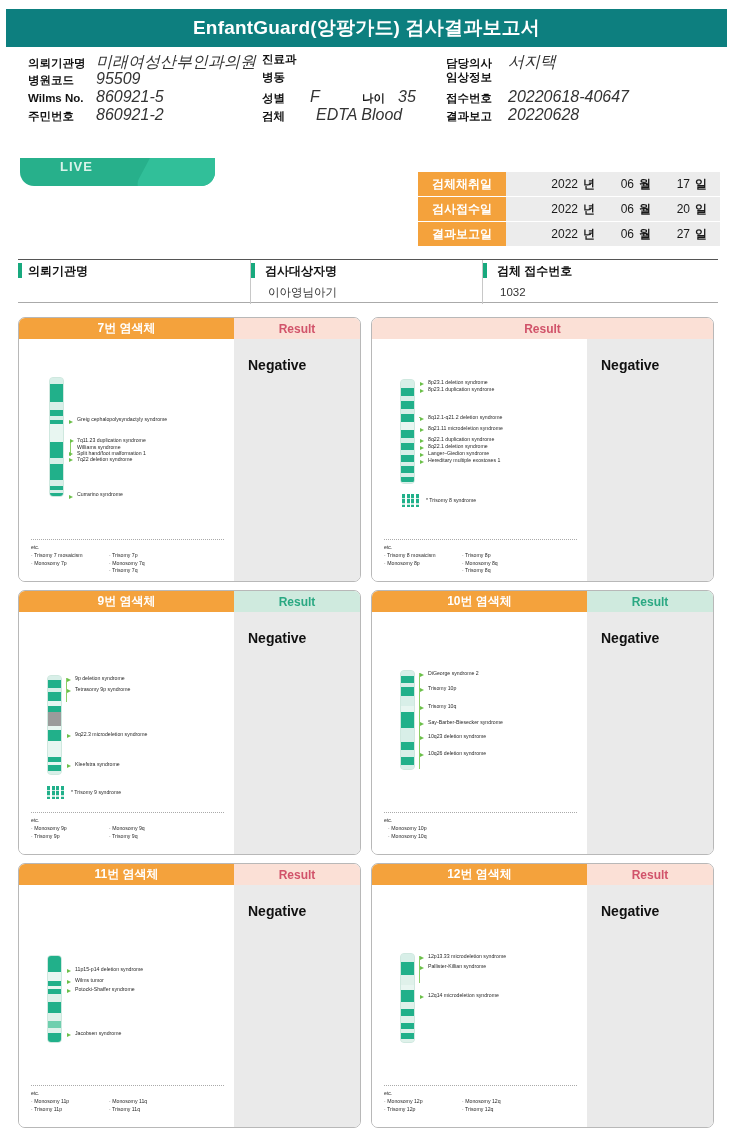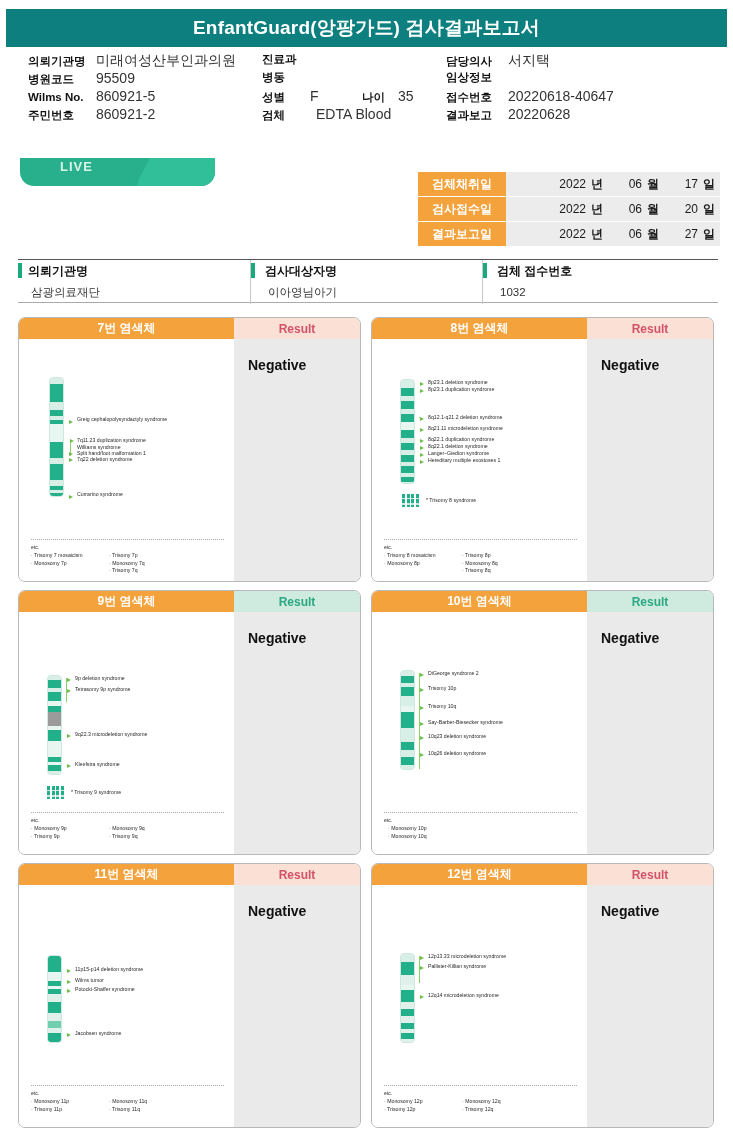--- a/index.html
+++ b/index.html
@@ -23,21 +23,21 @@
     color:#ffffff; font-size:19px; font-weight:bold; letter-spacing:.2px;
   }
 
   
   .info{
     position:absolute; left:0; top:52px; width:733px; height:96px;
   }
   .infocol{ position:absolute; top:0; }
   .inforow{ display:flex; align-items:baseline; height:18px; white-space:nowrap; }
   .lbl{ font-weight:bold; font-size:11.5px; color:#111; }
-  .val{ font-size:14px; color:#333; }
+  .val{ font-size:16px; color:#333;font-style:italic; }
 
   .c1{ left:28px; width:240px; }
   .c1 .lbl{ width:68px; display:inline-block; }
   .c2{ left:262px; width:200px; }
   .c2 .lbl{ width:48px; display:inline-block; }
   .c3{ left:446px; width:290px; }
   .c3 .lbl{ width:62px; display:inline-block; }
 
   .sub{ font-weight:bold; font-size:11.5px; display:inline-block; }
 
@@ -60,21 +60,21 @@
   .dates{
     position:absolute; left:418px; top:172px; width:302px;
   }
   .drow{ display:flex; height:24px; margin-bottom:1px; }
   .dname{
     width:88px; background:#f4a23c; color:#ffffff; font-size:12px; font-weight:bold;
     display:flex; align-items:center; justify-content:center;
   }
   .dvals{
     flex:1; background:#ececec; display:flex; align-items:center; justify-content:flex-end;
-    font-size:12px; color:#1a1a1a;
+    padding-right:8px; font-size:12px; color:#1a1a1a;
   }
   .dnum{ display:inline-block; text-align:right; width:34px; }
   .dunit{ display:inline-block; width:22px; text-align:center; font-weight:bold; }
 
   
   .reqtab{
     position:absolute; left:18px; top:259px; width:700px; height:44px;
     border-top:1.5px solid #555; border-bottom:1px solid #aaa;
   }
   .reqcell{ position:absolute; top:0; height:44px; }
@@ -239,21 +239,20 @@
         <span class="dunit">월</span>
         <span class="dnum">27</span>
         <span class="dunit">일</span>
       </div>
     </div>
   </div>
 
   <div class="reqtab">
     <div class="reqcell" style="left:0px;width:232px;">
       <div class="reqhead">의뢰기관명</div>
-      <div class="reqval">삼광의료재단</div>
     </div>
     <div class="reqcell sep" style="left:232px;width:232px;">
       <div class="reqhead" style="padding-left:14px;">검사대상자명</div>
       <div class="reqval" style="padding-left:17px;">이아영님아기</div>
     </div>
     <div class="reqcell sep" style="left:464px;width:236px;">
       <div class="reqhead" style="padding-left:14px;">검체 접수번호</div>
       <div class="reqval" style="padding-left:17px;">1032</div>
     </div>
   </div>
@@ -315,21 +314,20 @@
         </div>
       </div>
       <div class="p-right">
         <div class="p-result">Negative</div>
       </div>
     </div>
   </div>
 
   <div class="panel" style="left:371px;top:317px;">
     <div class="p-head">
-      <div class="p-title">8번 염색체</div>
       <div class="p-resulthead" style="background:#fbe0d6;color:#d1536a;">Result</div>
     </div>
     <div class="p-body">
       <div class="p-left">
         <div class="ideo" style="left:28px;top:40px;height:105px;">
           <div class="band" style="height:8px;background:#d8efe8;"></div>
           <div class="band" style="height:8px;background:#21b08a;"></div>
           <div class="band" style="height:5px;background:#d8efe8;"></div>
           <div class="band" style="height:8px;background:#21b08a;"></div>
           <div class="band" style="height:5px;background:#d8efe8;"></div>

